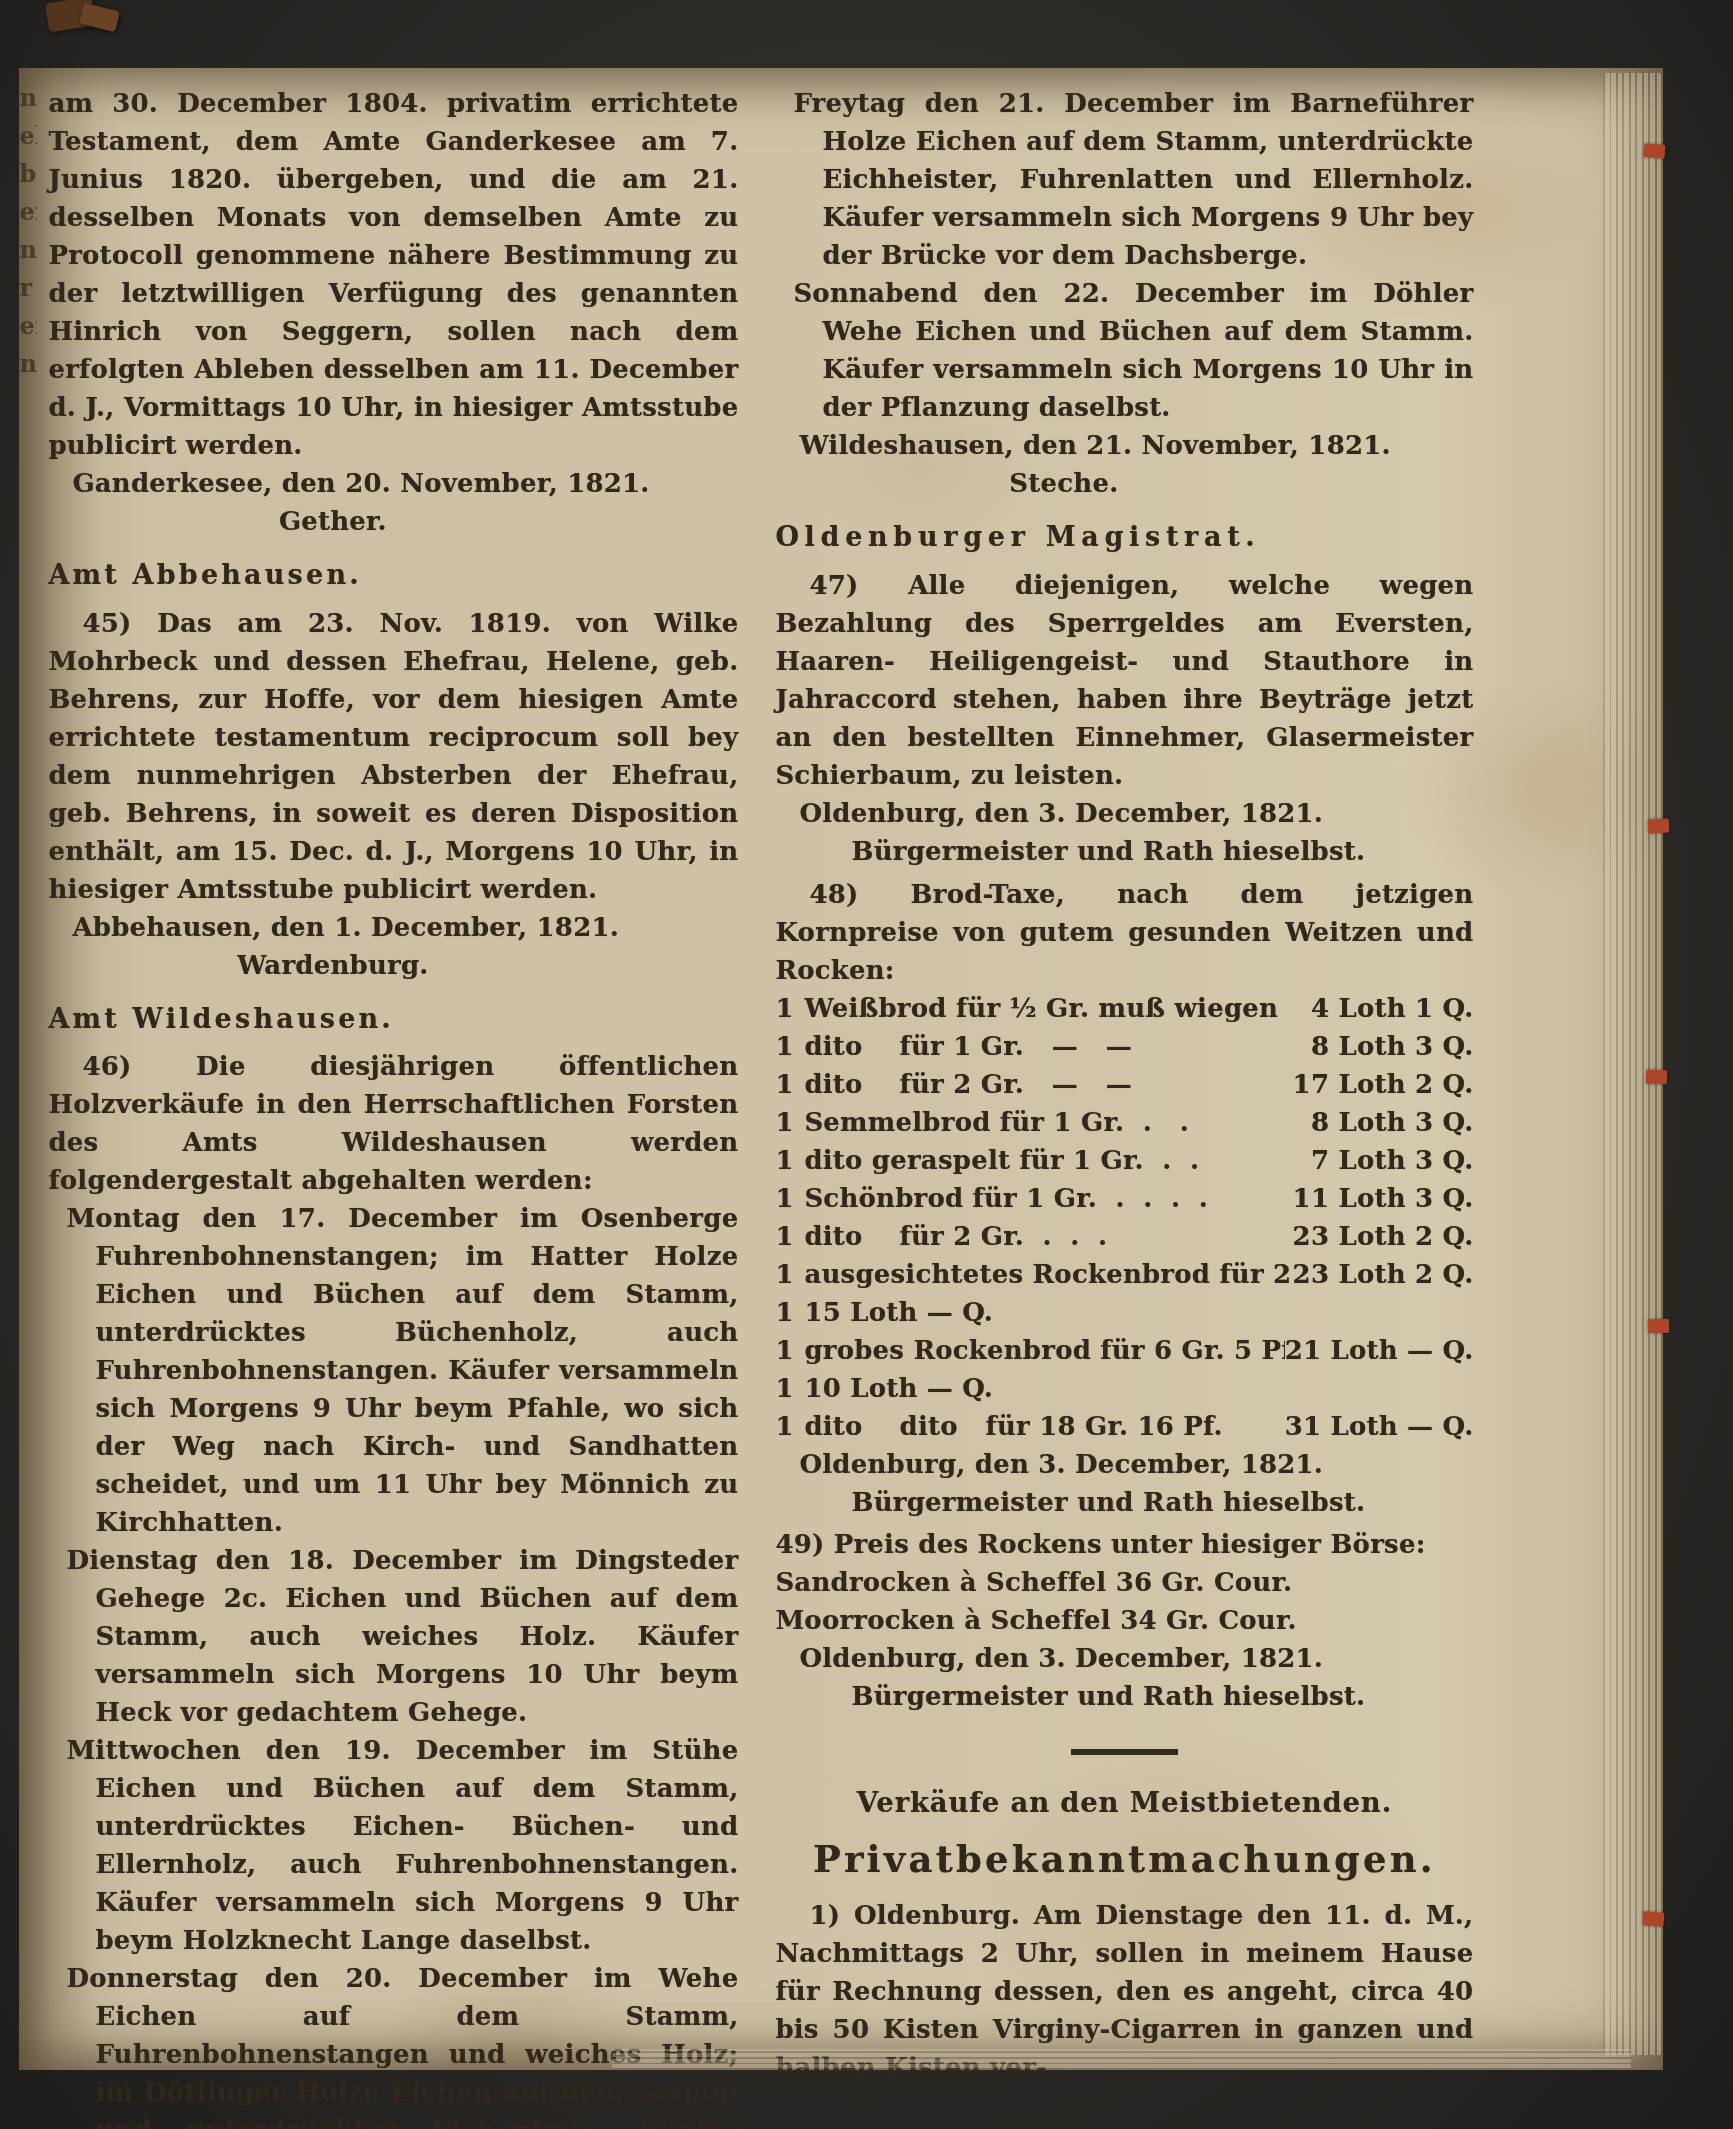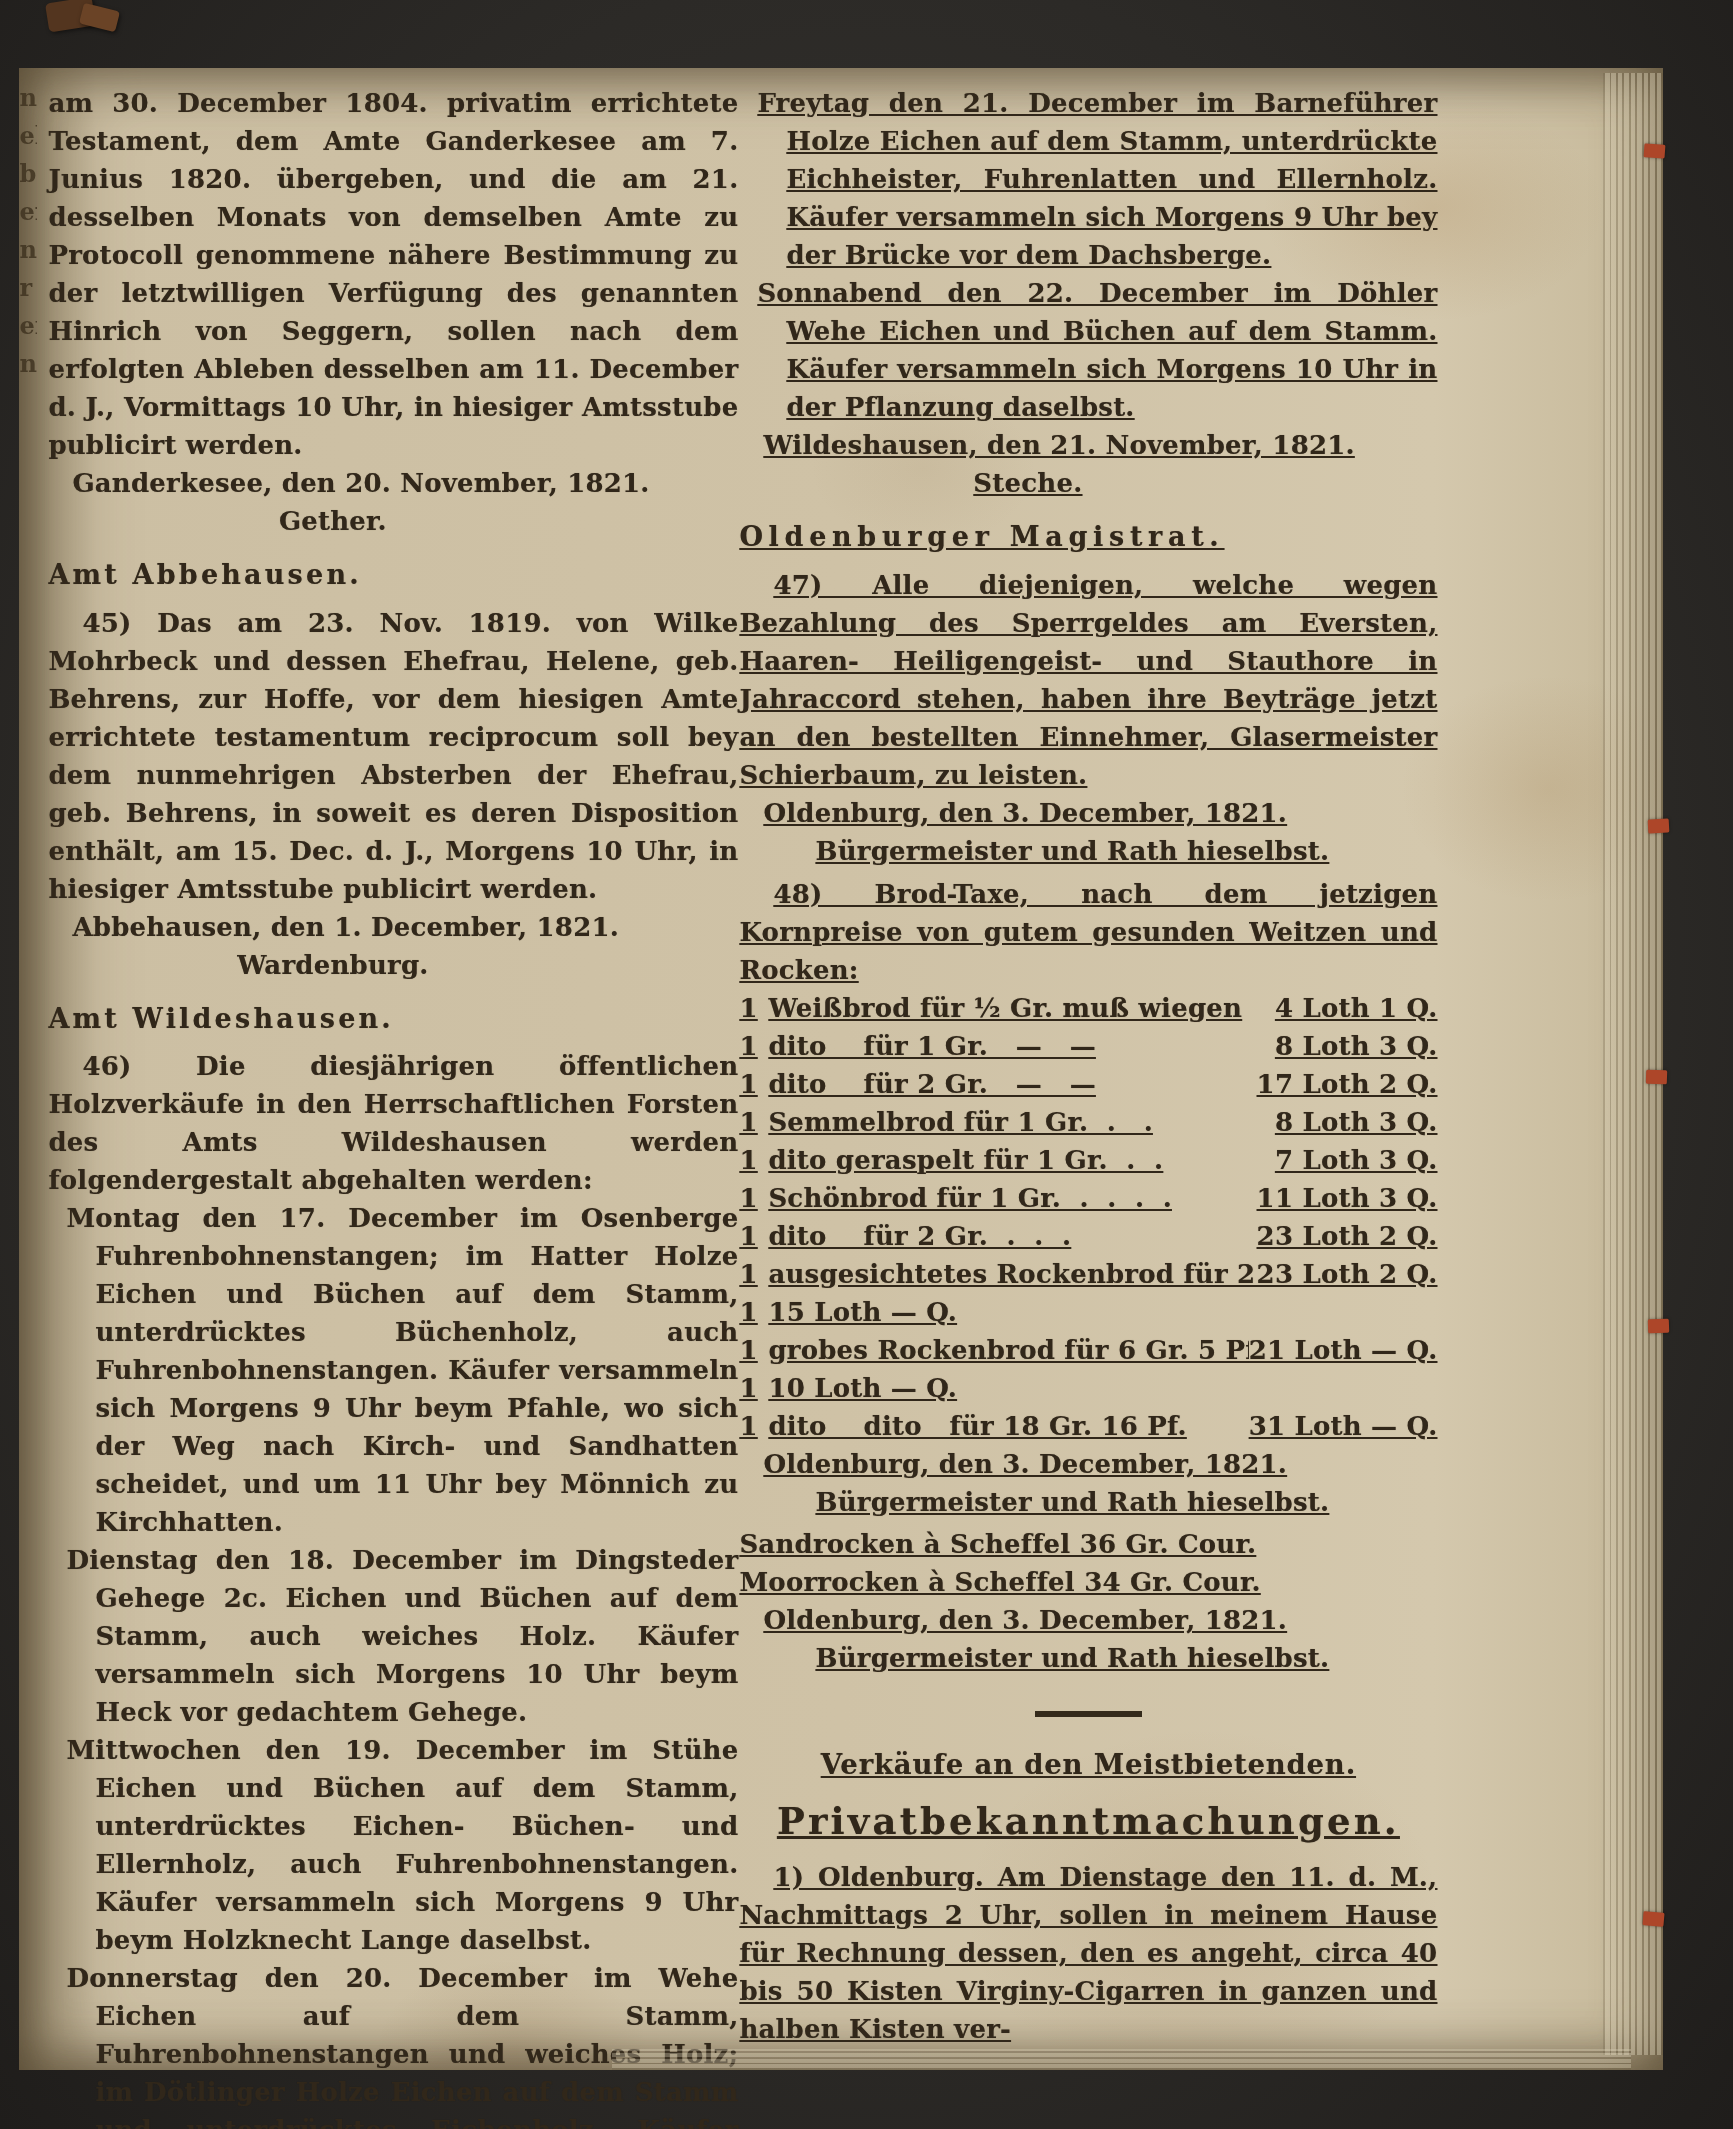--- a/index.html
+++ b/index.html
@@ -40,21 +40,21 @@
   .red-mark{position:absolute;width:21px;height:13.8px;background:#ad4629;border-radius:1.6px;box-shadow:0 0 3.2px rgba(0,0,0,.4);}
   .tassel-a{position:absolute;left:47px;top:0px;width:47px;height:29px;background:#53351f;border-radius:4.9px;transform:rotate(-9deg);box-shadow:1.6px 1.6px 4px rgba(0,0,0,.5);}
   .tassel-b{position:absolute;left:81px;top:6.5px;width:37px;height:21px;background:#6a4326;border-radius:4px;transform:rotate(14deg);box-shadow:1.6px 1.6px 4px rgba(0,0,0,.5);}
   .gutter-frags{
     position:absolute;left:0;top:11.3px;width:18px;overflow:hidden;
     font-size:24px;font-weight:bold;line-height:38px;color:#403421;opacity:.85;
   }
   .col{position:absolute;top:16px;font-size:26px;font-weight:bold;line-height:38px;letter-spacing:0.2px;
        text-shadow:0 0 0.8px rgba(49,39,26,0.45);}
   .col-left{left:29px;width:690px;}
-  .col-right{left:720px;width:698px;text-decoration:underline;}
+  .col-right{left:756px;width:698px;}
   .par{margin:0;text-align:justify;text-indent:34px;}
   .par.first{text-indent:0;}
   .dateline{margin:0;padding-left:24px;}
   .sig{margin:0 0 4.9px;text-align:center;padding-right:121px;}
   .sig.long{padding-right:32px;}
   .heading{margin:16px 0 9.7px;letter-spacing:3.2px;font-size:27px;}
   .heading.wide{letter-spacing:5.7px;}
   .sched{margin:0;padding-left:47px;text-indent:-29px;text-align:justify;}
   .brow{display:flex;margin:0;}
   .brow .q{width:29px;flex:none;}
@@ -171,20 +171,21 @@
       <p class="brow">
         <span class="q">1</span>
         <span class="it">dito&nbsp;&nbsp;&nbsp;&nbsp;dito&nbsp;&nbsp;&nbsp;für 18 Gr. 16 Pf.</span>
         <span class="wt">31 Loth — Q.</span>
       </p>
     </div>
 
     <p class="dateline">Oldenburg, den 3. December, 1821.</p>
     <p class="sig long">Bürgermeister und Rath hieselbst.</p>
 
+    <p class="par first">49) Preis des Rockens unter hiesiger Börse:</p>
     <p class="par first">Sandrocken à Scheffel 36 Gr. Cour.</p>
     <p class="par first">Moorrocken à Scheffel 34 Gr. Cour.</p>
     <p class="dateline">Oldenburg, den 3. December, 1821.</p>
     <p class="sig long">Bürgermeister und Rath hieselbst.</p>
 
     <div class="rule"></div>
 
     <p class="par sub-head">Verkäufe an den Meistbietenden.</p>
     <p class="par big-head">Privatbekanntmachungen.</p>
     <p class="par">1) Oldenburg. Am Dienstage den 11. d. M., Nachmittags 2 Uhr, sollen in meinem Hause für Rechnung dessen, den es angeht, circa 40 bis 50 Kisten Virginy-Cigarren in ganzen und halben Kisten ver-</p>

